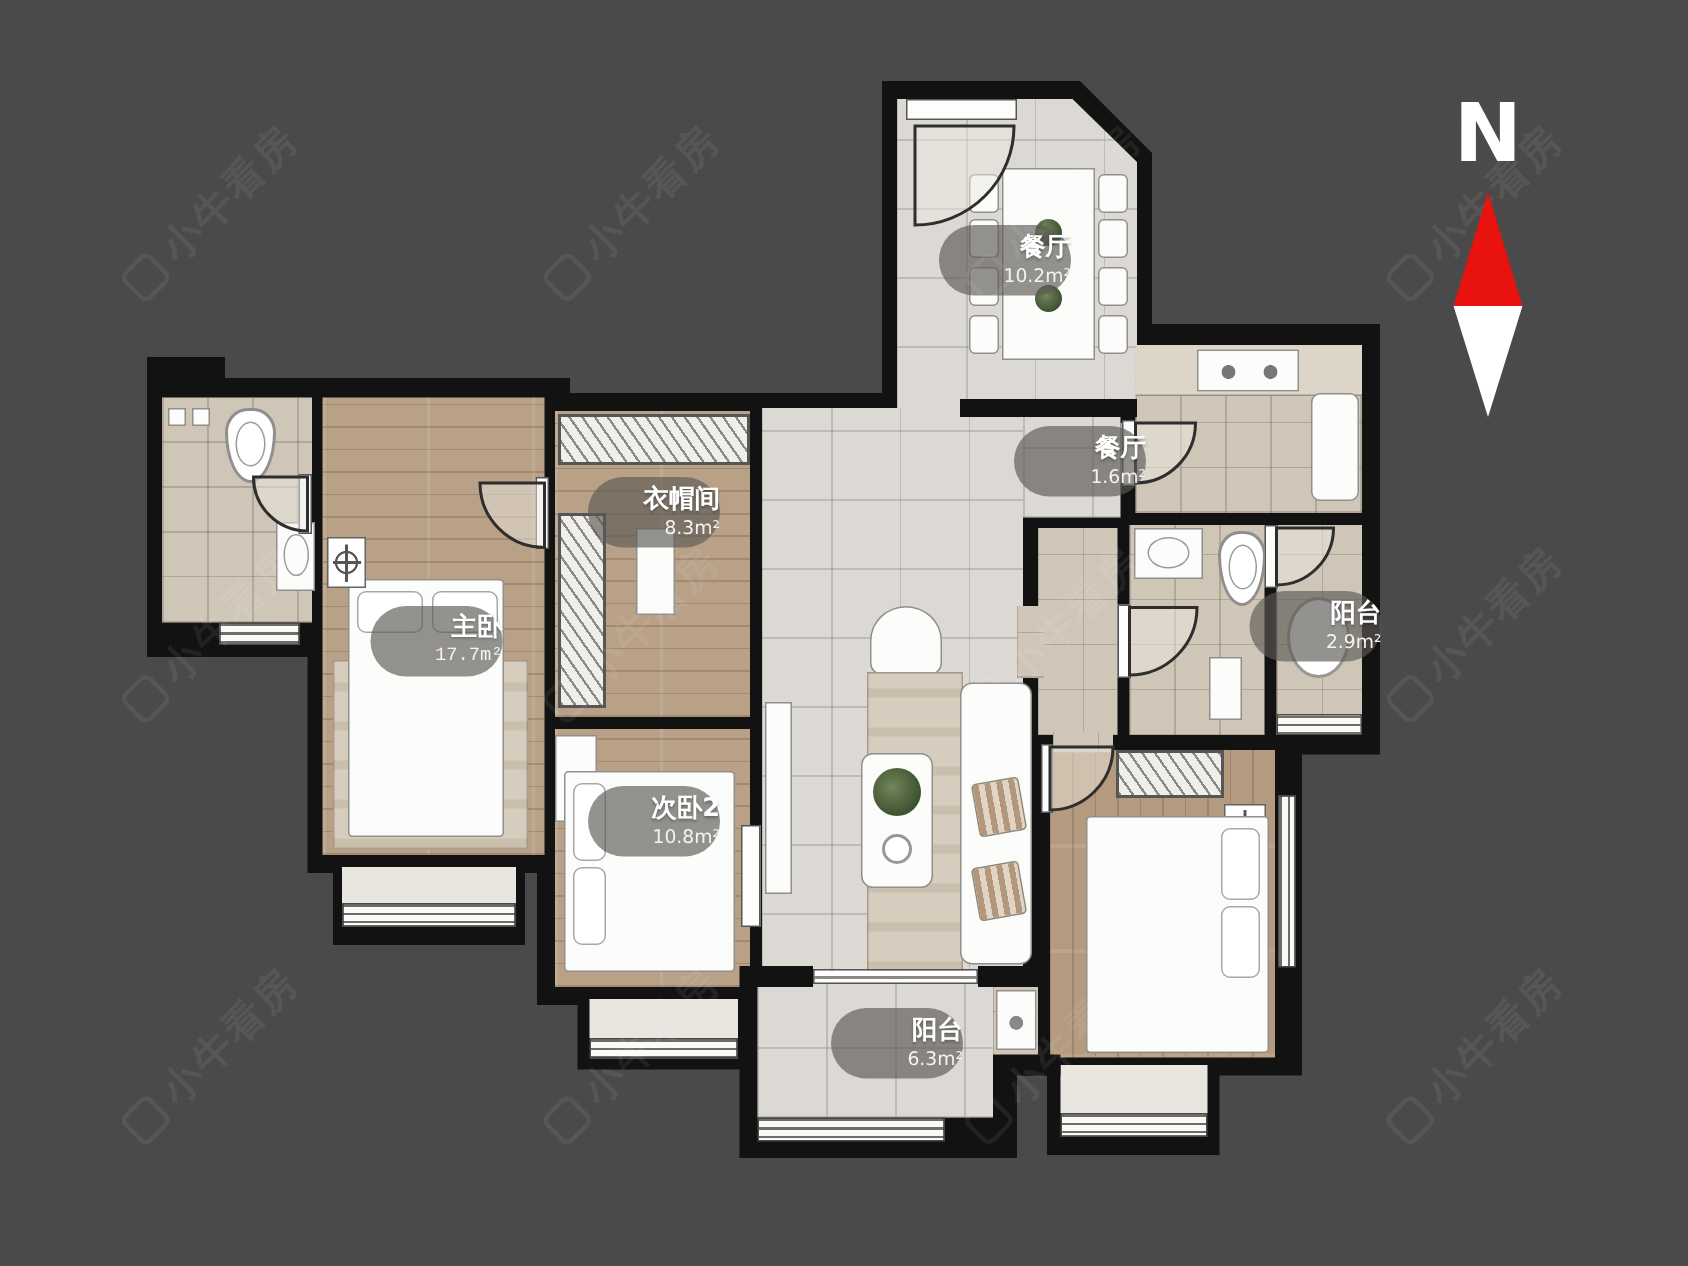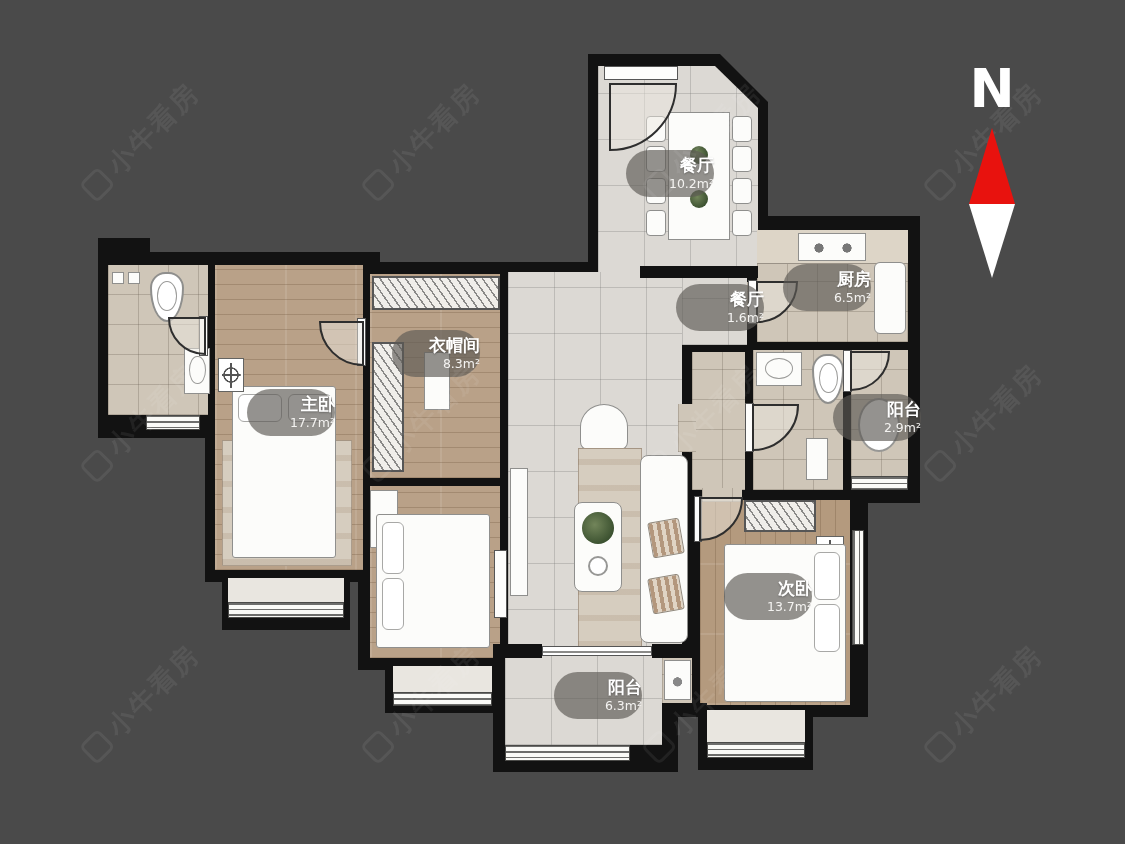--- a/index.html
+++ b/index.html
@@ -209,39 +209,35 @@
   </svg>
 
   <div class="pill" style="left:626px;top:150px;">
     <span class="rn">餐厅</span>
     <span class="ra">10.2m²</span>
   </div>
   <div class="pill" style="left:676px;top:284px;">
     <span class="rn">餐厅</span>
     <span class="ra">1.6m²</span>
   </div>
-  <div class="pill" style="left:783px;top:264px;">
-    <span class="rn">厨房</span>
-    <span class="ra">6.5m²</span>
-  </div>
-  <div class="pill" style="left:247px;top:389px;">
+  <div class="pill" style="left:247px;top:404px;font-family:Liberation Mono, monospace;">
     <span class="rn">主卧</span>
     <span class="ra">17.7m²</span>
   </div>
-  <div class="pill" style="left:392px;top:330px;">
+  <div class="pill" style="left:392px;top:318px;">
     <span class="rn">衣帽间</span>
     <span class="ra">8.3m²</span>
   </div>
   <div class="pill" style="left:833px;top:394px;">
     <span class="rn">阳台</span>
     <span class="ra">2.9m²</span>
   </div>
-  <div class="pill" style="left:724px;top:573px;">
-    <span class="rn">次卧</span>
-    <span class="ra">13.7m²</span>
+  <div class="pill" style="left:392px;top:524px;">
+    <span class="rn">次卧2</span>
+    <span class="ra">10.8m²</span>
   </div>
   <div class="pill" style="left:554px;top:672px;">
     <span class="rn">阳台</span>
     <span class="ra">6.3m²</span>
   </div>
 
   <div class="wms">
     <div class="wm">
         <i></i>
         <span>小牛看房</span>

